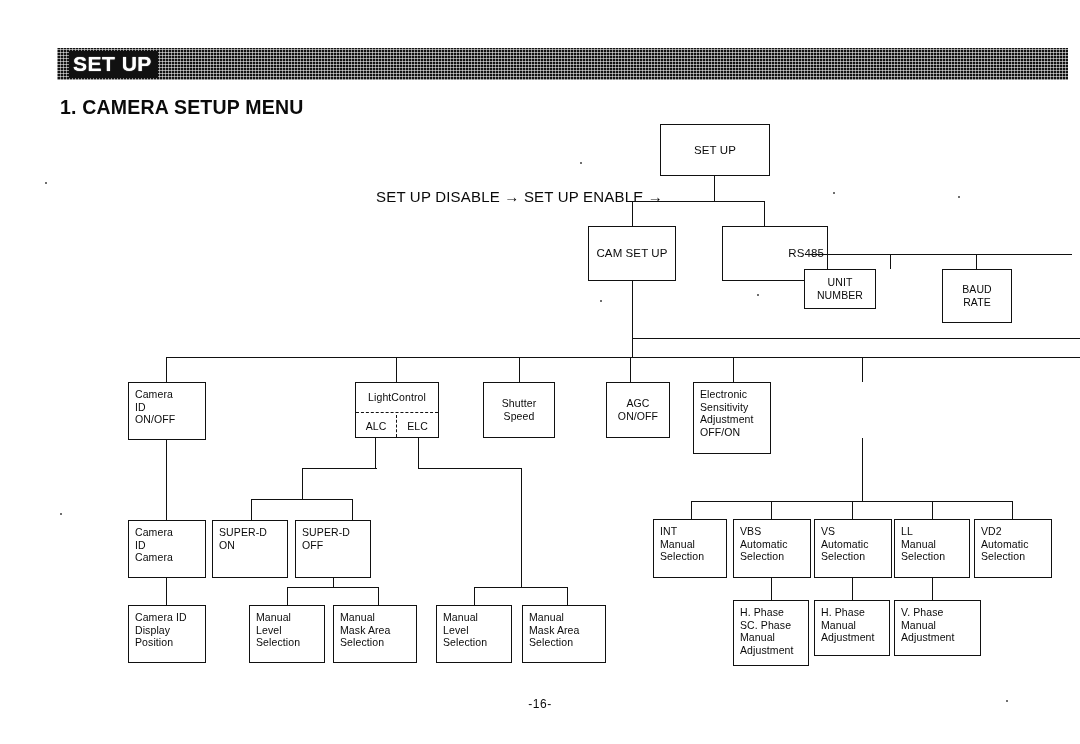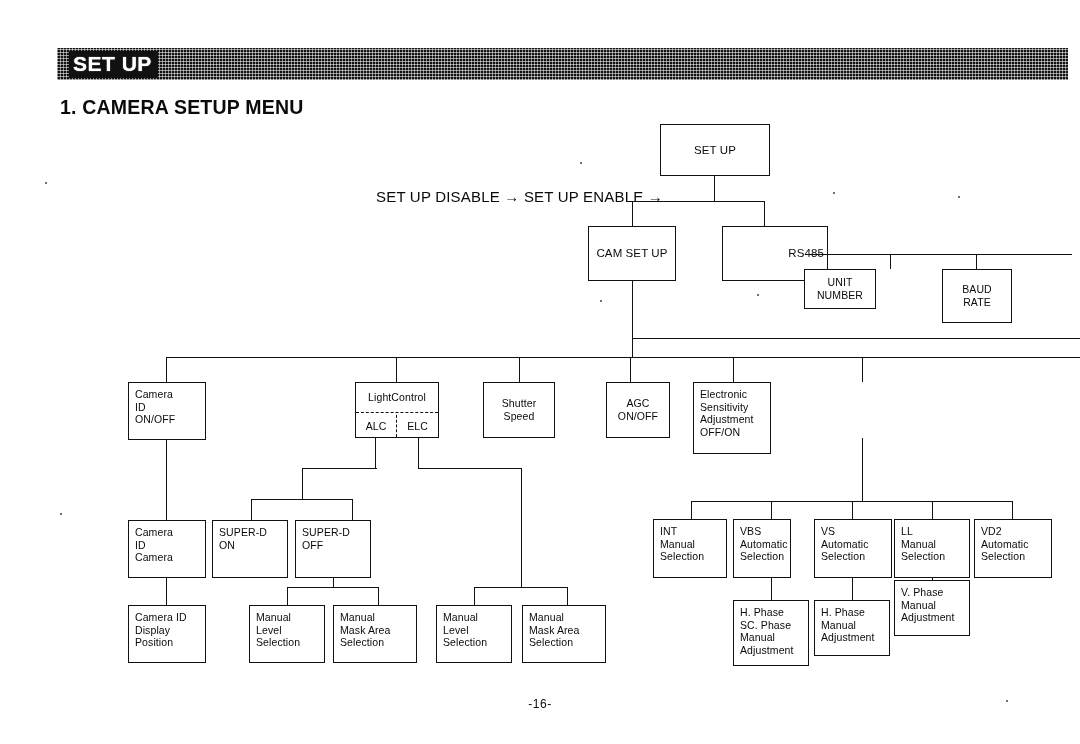--- a/index.html
+++ b/index.html
@@ -306,21 +306,21 @@
     <div class="v" style="left:771px; top:501px; height:18px;"></div>
     <div class="v" style="left:852px; top:501px; height:18px;"></div>
     <div class="v" style="left:932px; top:501px; height:18px;"></div>
     <div class="v" style="left:1012px; top:501px; height:18px;"></div>
 
     <div class="node" style="left:653px; top:519px; width:74px; height:59px;">
       <span class="ln">INT</span>
       <span class="ln">Manual</span>
       <span class="ln">Selection</span>
     </div>
-    <div class="node" style="left:733px; top:519px; width:58px; height:59px;">
+    <div class="node" style="left:733px; top:519px; width:78px; height:59px;">
       <span class="ln">VBS</span>
       <span class="ln">Automatic</span>
       <span class="ln">Selection</span>
     </div>
     <div class="node" style="left:814px; top:519px; width:78px; height:59px;">
       <span class="ln">VS</span>
       <span class="ln">Automatic</span>
       <span class="ln">Selection</span>
     </div>
     <div class="node" style="left:894px; top:519px; width:76px; height:59px;">
@@ -342,21 +342,21 @@
       <span class="ln">H. Phase</span>
       <span class="ln">SC. Phase</span>
       <span class="ln">Manual</span>
       <span class="ln">Adjustment</span>
     </div>
     <div class="node" style="left:814px; top:600px; width:76px; height:56px;">
       <span class="ln">H. Phase</span>
       <span class="ln">Manual</span>
       <span class="ln">Adjustment</span>
     </div>
-    <div class="node" style="left:894px; top:580px; width:76px; height:56px;">
+    <div class="node" style="left:894px; top:600px; width:87px; height:56px;">
       <span class="ln">V. Phase</span>
       <span class="ln">Manual</span>
       <span class="ln">Adjustment</span>
     </div>
 
     <div class="speck" style="left:45px; top:182px;"></div>
     <div class="speck" style="left:60px; top:513px;"></div>
     <div class="speck" style="left:580px; top:162px;"></div>
     <div class="speck" style="left:833px; top:192px;"></div>
     <div class="speck" style="left:958px; top:196px;"></div>

